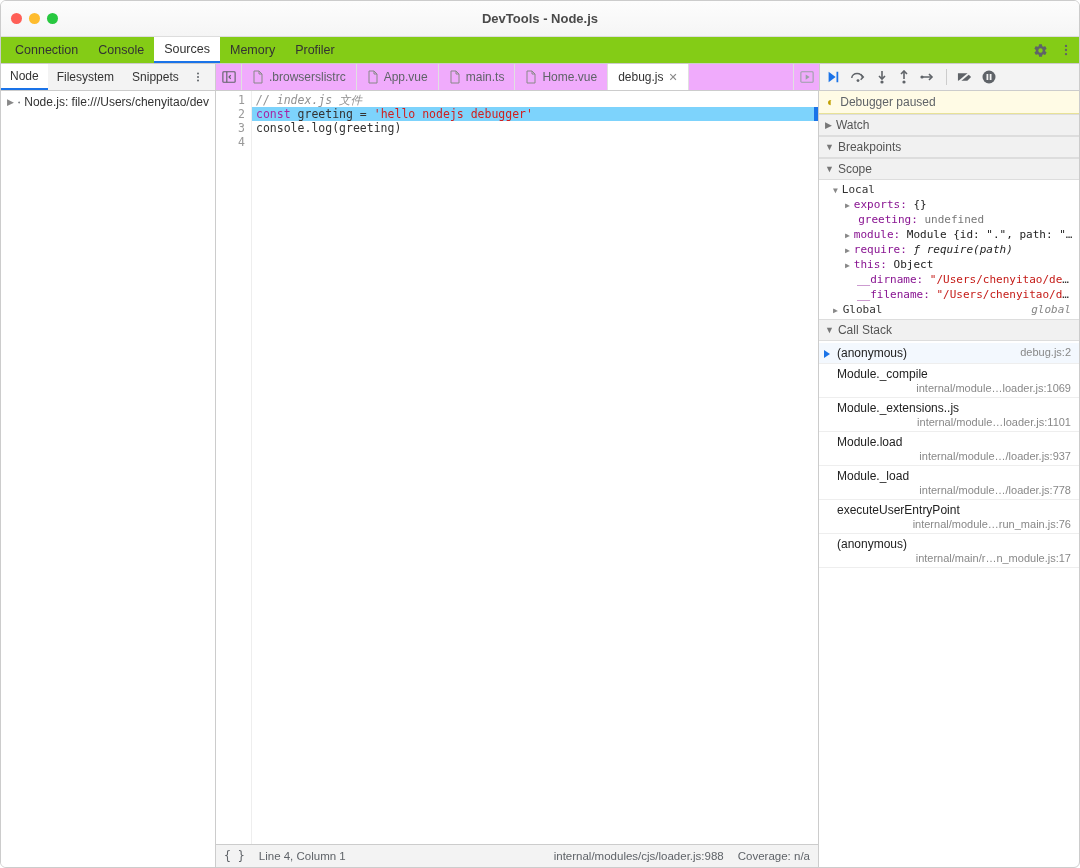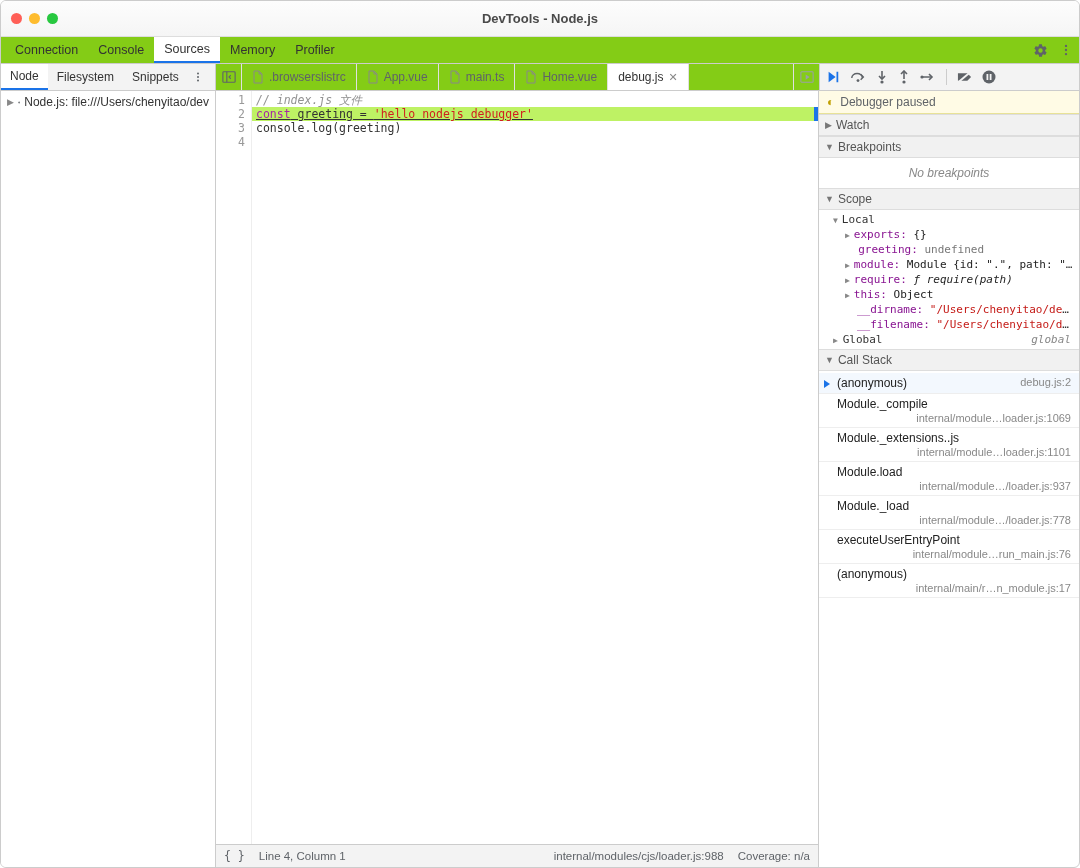--- a/index.html
+++ b/index.html
@@ -22,21 +22,21 @@
 .toolbar .spacer { flex: 1; }
 .toolbar .icon-btn { width: 26px; display: flex; align-items: center; justify-content: center; color: #5f6368; }
 
 
 .secondary { height: 27px; border-bottom: 1px solid #ccc; display: flex; align-items: stretch; }
 .left-subnav { width: 215px; border-right: 1px solid #ccc; background: #f3f3f3; display: flex; align-items: stretch; }
 .left-subnav .stab { padding: 0 9px; display: flex; align-items: center; font-size: 12px; color: #333; }
 .left-subnav .stab.active { background: #fff; border-bottom: 2px solid #1a73e8; }
 .left-subnav .more { width: 20px; display: flex; align-items: center; justify-content: center; color: #5f6368; }
 
-.file-tabs { flex: 1; display: flex; align-items: stretch; background: #84cc16; overflow: hidden; }
+.file-tabs { flex: 1; display: flex; align-items: stretch; background: #f0abfc; overflow: hidden; }
 .file-tabs .nav-btn { width: 26px; display: flex; align-items: center; justify-content: center; color: #5f6368; border-right: 1px solid #e0e0e0; }
 .file-tabs .ftab { padding: 0 10px; display: flex; align-items: center; gap: 5px; font-size: 12px; color: #5f6368; border-right: 1px solid #e0e0e0; white-space: nowrap; }
 .file-tabs .ftab.active { background: #fff; color: #333; }
 .file-tabs .ftab .close { color: #888; font-size: 11px; }
 .file-tabs .fill { flex: 1; }
 .file-tabs .run-btn { width: 26px; display: flex; align-items: center; justify-content: center; color: #9aa0a6; border-left: 1px solid #e0e0e0; }
 
 .right-controls { width: 260px; border-left: 1px solid #ccc; background: #f3f3f3; display: flex; align-items: center; padding: 0 6px; gap: 10px; }
 .right-controls svg { display: block; }
 
@@ -48,21 +48,21 @@
 .tree-row { padding: 4px 6px; display: flex; align-items: center; gap: 4px; font-size: 12px; color: #333; white-space: nowrap; }
 .tree-row .chev { color: #888; font-size: 9px; }
 
 
 .editor-pane { flex: 1; display: flex; flex-direction: column; border-right: 1px solid #ccc; }
 .editor { flex: 1; display: flex; font-family: Menlo, Consolas, monospace; font-size: 11.5px; overflow: hidden; }
 .gutter { width: 36px; text-align: right; color: #999; padding: 2px 6px 0 0; background: #fff; border-right: 1px solid #eee; }
 .gutter div { height: 14px; line-height: 14px; }
 .code { flex: 1; padding-top: 2px; }
 .code-line { height: 14px; line-height: 14px; padding-left: 4px; white-space: pre; }
-.code-line.hl { background: #bef264; position: relative; text-decoration: underline; }
+.code-line.hl { background: #7dd3fc; position: relative; }
 .code-line.hl::after { content: ""; position: absolute; right: 0; top: 0; bottom: 0; width: 4px; background: #1a73e8; }
 .c-comment { color: #919191; font-style: italic; }
 .c-kw { color: #a626a4; }
 .c-str { color: #d01f1f; }
 .c-id { color: #333; }
 
 .statusbar { height: 23px; border-top: 1px solid #ccc; background: #f3f3f3; display: flex; align-items: center; font-size: 11.5px; color: #5f6368; padding: 0 8px; gap: 14px; }
 .statusbar .braces { font-family: monospace; }
 .statusbar .fill { flex: 1; }
 .statusbar .link { color: #5f6368; }
@@ -290,23 +290,20 @@
 
       <div class="section-head">
           <span class="tri">▶</span>
           <span>Watch</span>
         </div>
 
       <div class="section-head">
           <span class="tri">▼</span>
           <span>Breakpoints</span>
         </div>
-      <div class="section-body">
-          <div class="nobp">No breakpoints</div>
-        </div>
 
       <div class="section-head">
           <span class="tri">▼</span>
           <span>Scope</span>
         </div>
       <div class="section-body">
         <div class="scope-line"><span class="tri">▼</span><span>Local</span></div>
         <div class="scope-line l2"><span class="tri">▶</span><span class="k-name">exports:</span> <span class="k-obj">{}</span></div>
         <div class="scope-line l2">&nbsp;&nbsp;<span class="k-name">greeting:</span> <span class="k-val">undefined</span></div>
         <div class="scope-line l2"><span class="tri">▶</span><span class="k-name">module:</span> <span class="k-obj">Module {id: ".", path: "/Use…</span></div>

